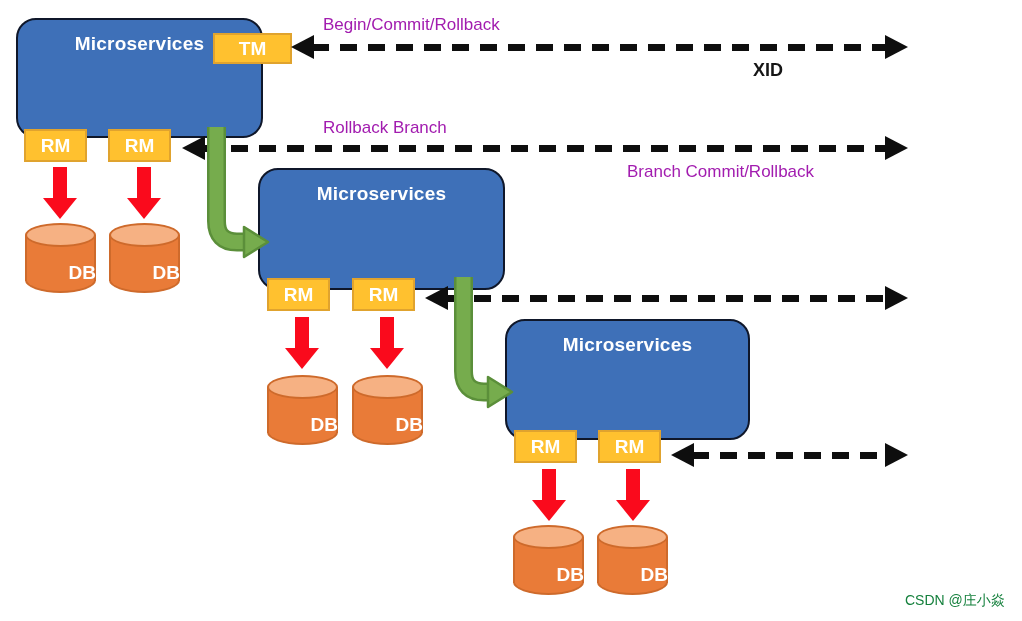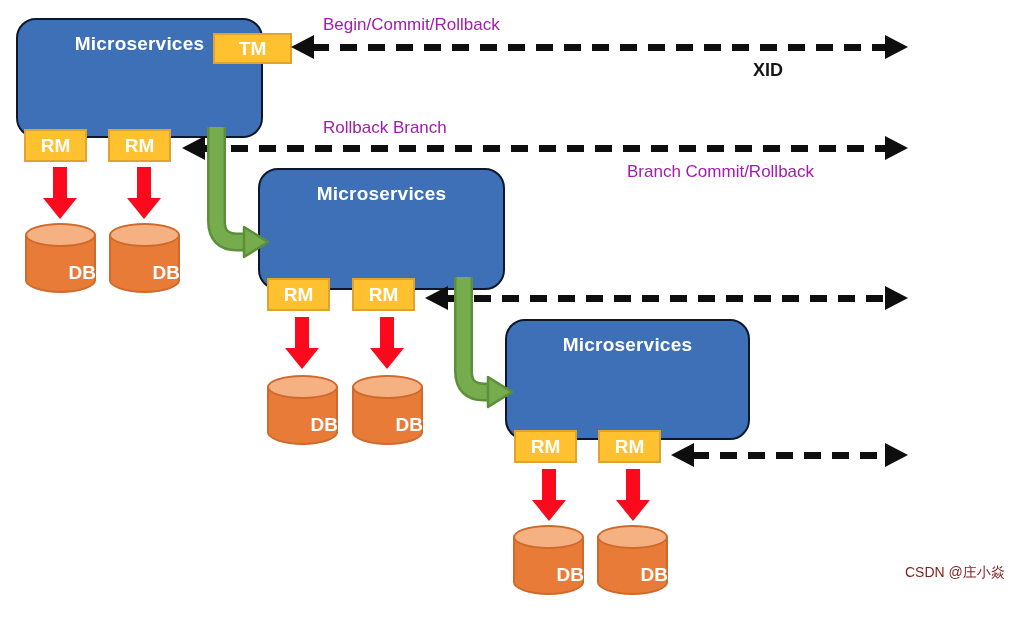--- a/index.html
+++ b/index.html
@@ -43,21 +43,21 @@
   
   .msg{position:absolute;color:#a21caf;font-size:17px;white-space:nowrap;}
   .msg-bold{font-weight:bold;color:#161616;font-size:18px;}
   
   .tc{position:absolute;left:908px;top:17px;width:100px;height:453px;background:#FEC033;
     border:2px solid #E5A52F;box-sizing:border-box;display:flex;align-items:center;
     justify-content:center;color:#ffffff;font-weight:bold;font-size:20px;}
   
   .green-overlay{position:absolute;left:0;top:0;width:1022px;height:621px;pointer-events:none;}
   
-  .watermark{position:absolute;left:905px;top:564px;width:112px;color:#7f1d1d;
+  .watermark{position:absolute;left:905px;top:592px;width:112px;color:#15803d;
     font-size:14px;white-space:nowrap;}
 </style>
 </head>
 <body>
 
 <div class="canvas">
 
   <div class="ms-box" style="left:16px;top:18px;width:247px;height:120px;">
     <div class="ms-label">Microservices</div>
   </div>

